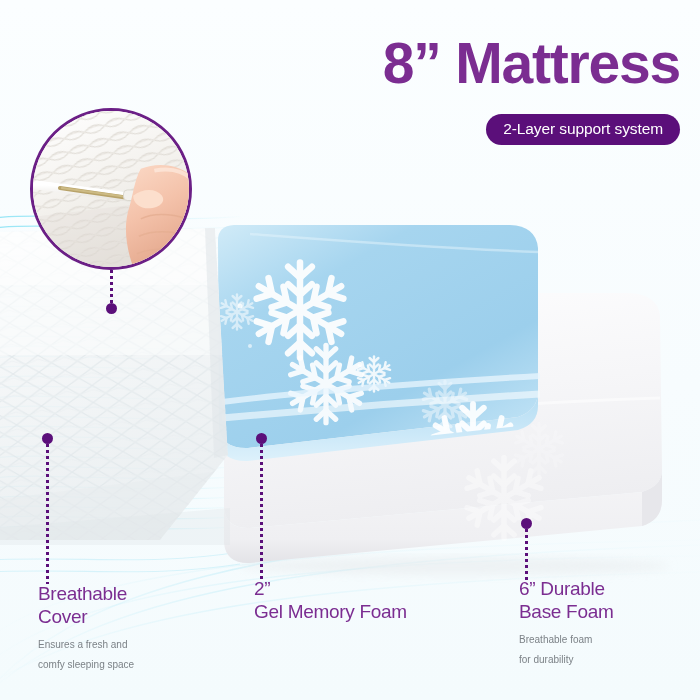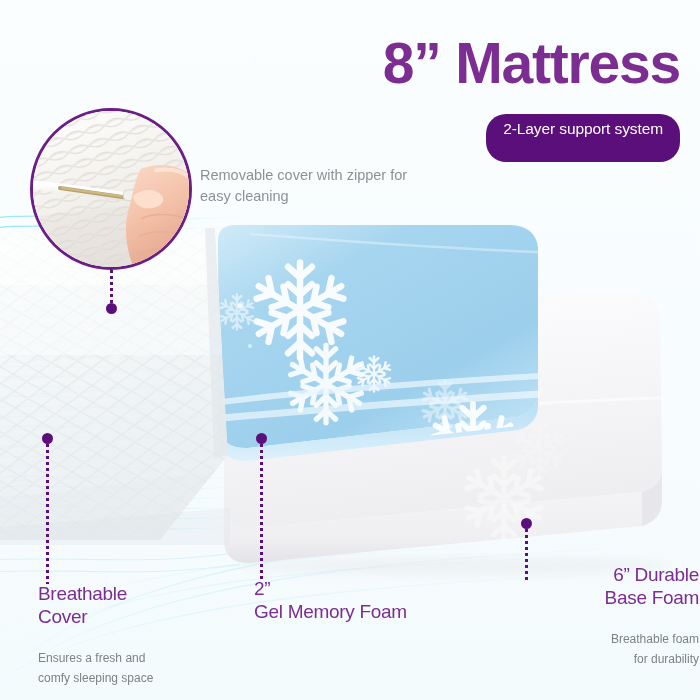--- a/index.html
+++ b/index.html
@@ -27,21 +27,21 @@
     font-weight:bold;
     letter-spacing:-1.2px;
     color:#7b2d91;
   }
   .badge {
     position:absolute; right:20px; top:114px;
     background:#5b0f7a;
     color:#ffffff;
     font-size:15.5px;
     font-weight:normal;
-    padding:6px 17px 24px 17px;
+    padding:6px 17px 7px 17px;
     border-radius:20px;
     white-space:nowrap;
     letter-spacing:-0.1px;
   }
 
   
   .inset {
     position:absolute; left:30px; top:108px;
     width:162px; height:162px;
     border-radius:50%;
@@ -61,28 +61,28 @@
   
   .label { position:absolute; }
   .label .head {
     color:#7b2d91;
     font-size:19px; line-height:22.5px;
     font-weight:normal;
     letter-spacing:-0.3px;
     white-space:pre-line;
   }
   .label .sub {
-    margin-top:21px;
+    margin-top:7px;
     color:#7c8287;
-    font-size:12px; line-height:19.5px;
+    font-size:10px; line-height:19.5px;
     white-space:pre-line;
   }
   #label-0 { left:38px; top:583px; width:190px; }
   #label-1 { left:254px; top:578px; width:220px; }
-  #label-2 { left:519px; top:564px; width:180px;text-align:right; }
+  #label-2 { left:519px; top:578px; width:180px; }
 
   
   .conn { position:absolute; }
   .conn .dot {
     position:absolute; width:11px; height:11px;
     border-radius:50%; background:#5b0f7a;
     left:0; top:0;
   }
   .conn .line {
     position:absolute; left:4px; top:11px; width:3px;
@@ -356,22 +356,20 @@
 
         <path d="M112 112 C124 106,142 106,160 112" stroke="#e3ab8e" stroke-width="1.6" fill="none" opacity="0.7"></path>
         <path d="M110 130 C124 124,144 124,162 130" stroke="#e3ab8e" stroke-width="1.6" fill="none" opacity="0.6"></path>
         <path d="M108 148 C124 142,146 142,164 148" stroke="#e3ab8e" stroke-width="1.4" fill="none" opacity="0.45"></path>
 
         <path d="M126 62 C146 58,162 64,170 78" stroke="#fff0e6" stroke-width="4" fill="none" opacity="0.6"></path>
       </g>
     </svg>
   </div>
 
-  <div class="callout-text">Removable cover with zipper
-for easy cleaning</div>
 
   <div class="conn" style="left:106px; top:303px; height:12px;">
     <div class="line" style="left:4px; top:-33px; height:33px;"></div>
     <div class="dot"></div>
   </div>
 
   <div class="conn" style="left:42px; top:433px;">
     <div class="dot"></div>
     <div class="line" style="height:140px;"></div>
   </div>

